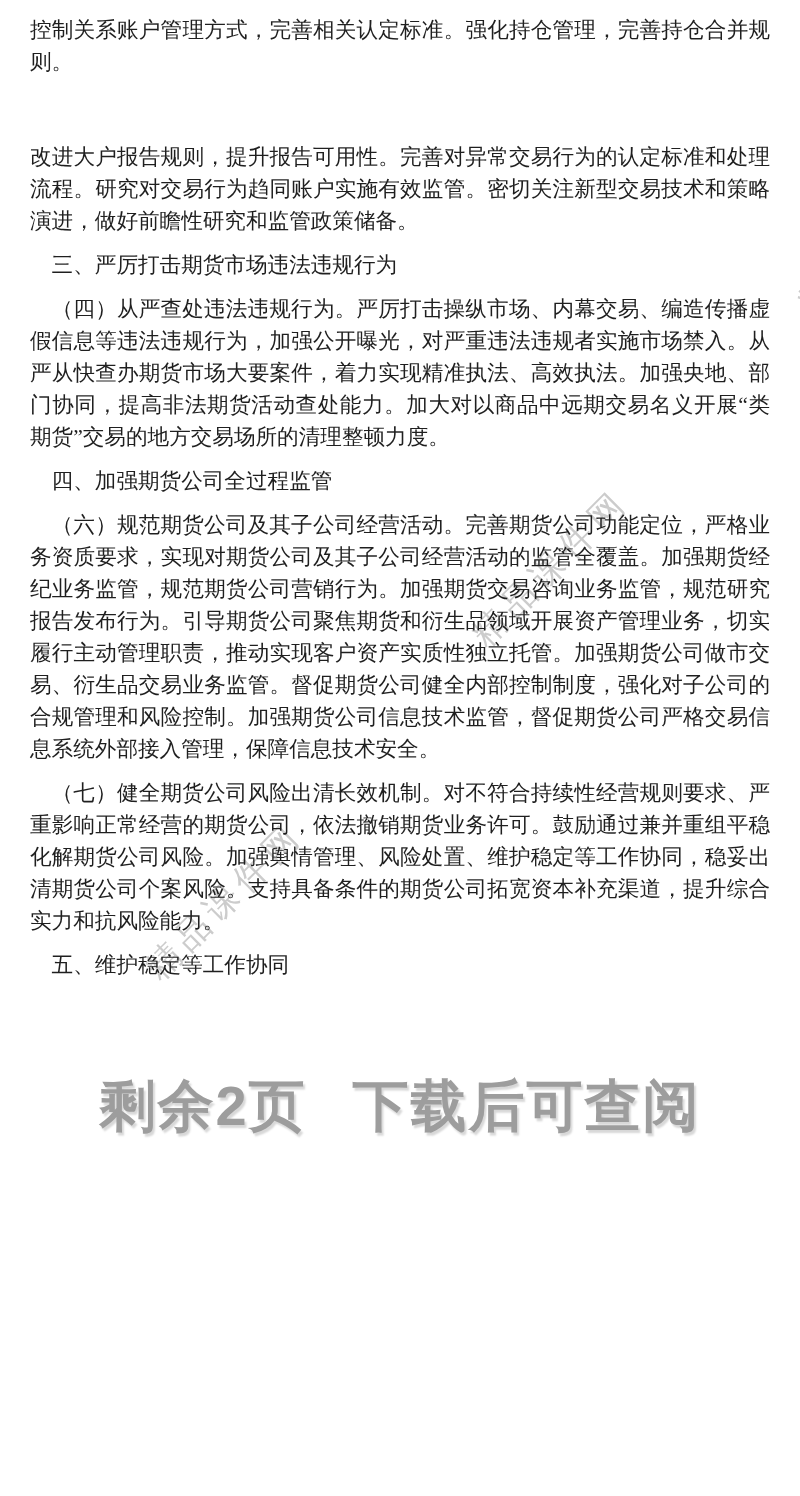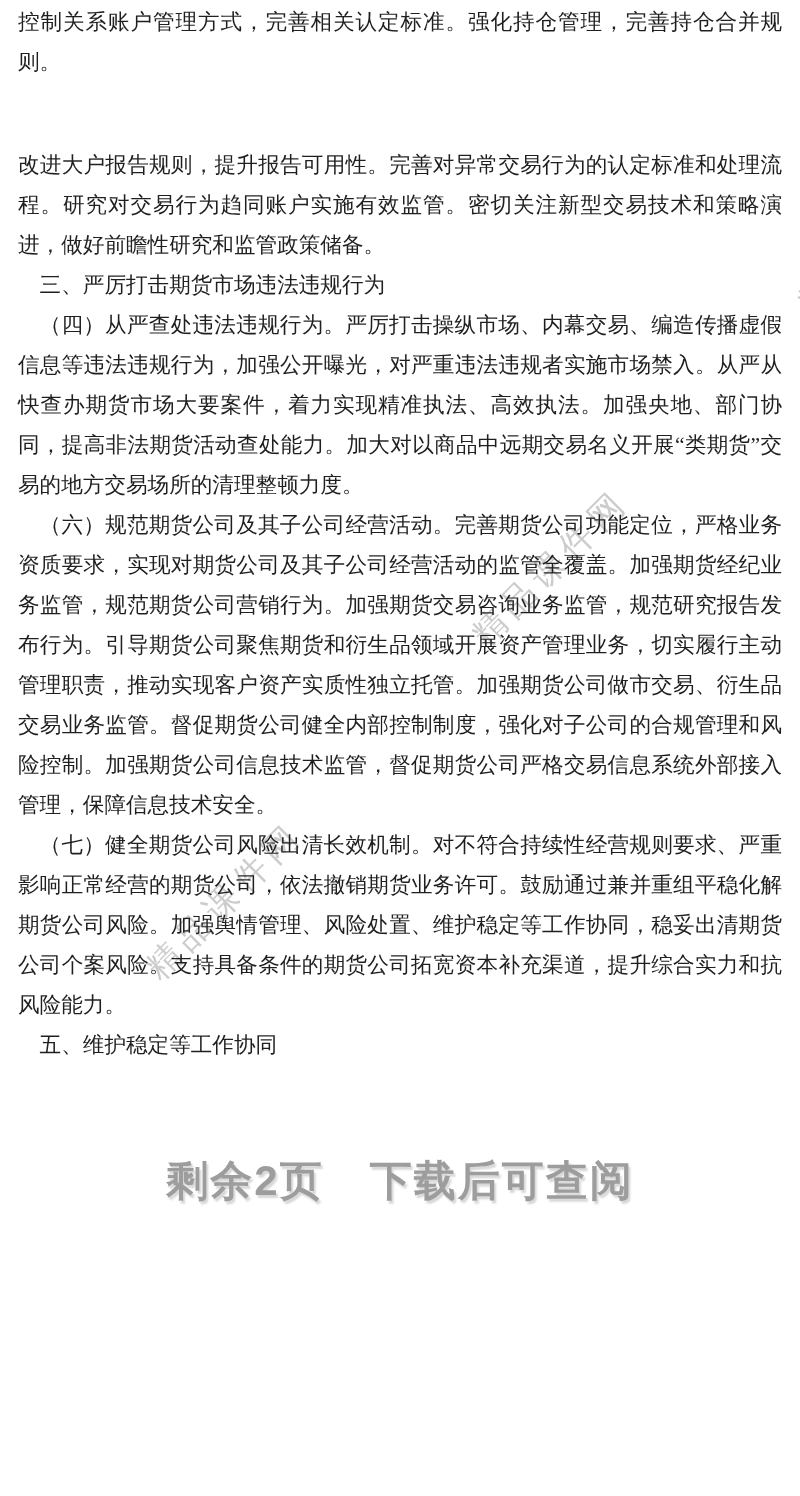--- a/index.html
+++ b/index.html
@@ -24,35 +24,35 @@
   .wm {
     position: absolute;
     font-size: 34px;
     letter-spacing: 7px;
     white-space: nowrap;
     transform: rotate(-45deg);
     font-family: "Liberation Serif", "DejaVu Serif", serif;
   }
   .content { position: relative; z-index: 1; }
   .para {
-    margin: 0;
+    margin: 12px;
     font-size: 21.6px;
-    line-height: 40px;
+    line-height: 32px;
     text-align: justify;
     letter-spacing: 0;
   }
   .para.indent { text-indent: 1em; }
   .para.heading { font-weight: normal; text-indent: 1em; }
   .para.gap-after { margin-bottom: 63px; }
   .footer {
     margin-top: 88px;
     text-align: center;
     font-family: "Liberation Sans", "DejaVu Sans", sans-serif;
     font-weight: bold;
-    font-size: 42px;
+    font-size: 56px;
     letter-spacing: 2px;
     white-space: nowrap;
     text-shadow: 2px 3px 2px #d8d8d8;
   }
   .footer .gap { display: inline-block; width: 46px; }
 </style>
 </head>
 <body>
 
 <div class="page">
@@ -60,20 +60,21 @@
       <div class="wm" style="left: 448px; top: 545px; color: rgb(204, 204, 204);">精品课件网</div>
       <div class="wm" style="left: 122px; top: 878px; color: rgb(204, 204, 204);">精品课件网</div>
       <div class="wm" style="left: 774px; top: 212px; color: rgb(204, 204, 204);">精品课件网</div>
     </div>
   <div class="content">
     <div style="color: rgb(31, 31, 31);">
         <p class="para plain gap-after">控制关系账户管理方式，完善相关认定标准。强化持仓管理，完善持仓合并规则。</p>
         <p class="para plain">改进大户报告规则，提升报告可用性。完善对异常交易行为的认定标准和处理流程。研究对交易行为趋同账户实施有效监管。密切关注新型交易技术和策略演进，做好前瞻性研究和监管政策储备。</p>
         <p class="para heading">三、严厉打击期货市场违法违规行为</p>
         <p class="para indent">（四）从严查处违法违规行为。严厉打击操纵市场、内幕交易、编造传播虚假信息等违法违规行为，加强公开曝光，对严重违法违规者实施市场禁入。从严从快查办期货市场大要案件，着力实现精准执法、高效执法。加强央地、部门协同，提高非法期货活动查处能力。加大对以商品中远期交易名义开展“类期货”交易的地方交易场所的清理整顿力度。</p>
+        <p class="para heading">四、加强期货公司全过程监管</p>
         <p class="para indent">（六）规范期货公司及其子公司经营活动。完善期货公司功能定位，严格业务资质要求，实现对期货公司及其子公司经营活动的监管全覆盖。加强期货经纪业务监管，规范期货公司营销行为。加强期货交易咨询业务监管，规范研究报告发布行为。引导期货公司聚焦期货和衍生品领域开展资产管理业务，切实履行主动管理职责，推动实现客户资产实质性独立托管。加强期货公司做市交易、衍生品交易业务监管。督促期货公司健全内部控制制度，强化对子公司的合规管理和风险控制。加强期货公司信息技术监管，督促期货公司严格交易信息系统外部接入管理，保障信息技术安全。</p>
         <p class="para indent">（七）健全期货公司风险出清长效机制。对不符合持续性经营规则要求、严重影响正常经营的期货公司，依法撤销期货业务许可。鼓励通过兼并重组平稳化解期货公司风险。加强舆情管理、风险处置、维护稳定等工作协同，稳妥出清期货公司个案风险。支持具备条件的期货公司拓宽资本补充渠道，提升综合实力和抗风险能力。</p>
         <p class="para heading">五、维护稳定等工作协同</p>
       </div>
     <div class="footer" style="color: rgb(157, 157, 157);">
       <span>剩余2页</span><span class="gap"></span><span>下载后可查阅</span>
     </div>
   </div>
 </div>
 

